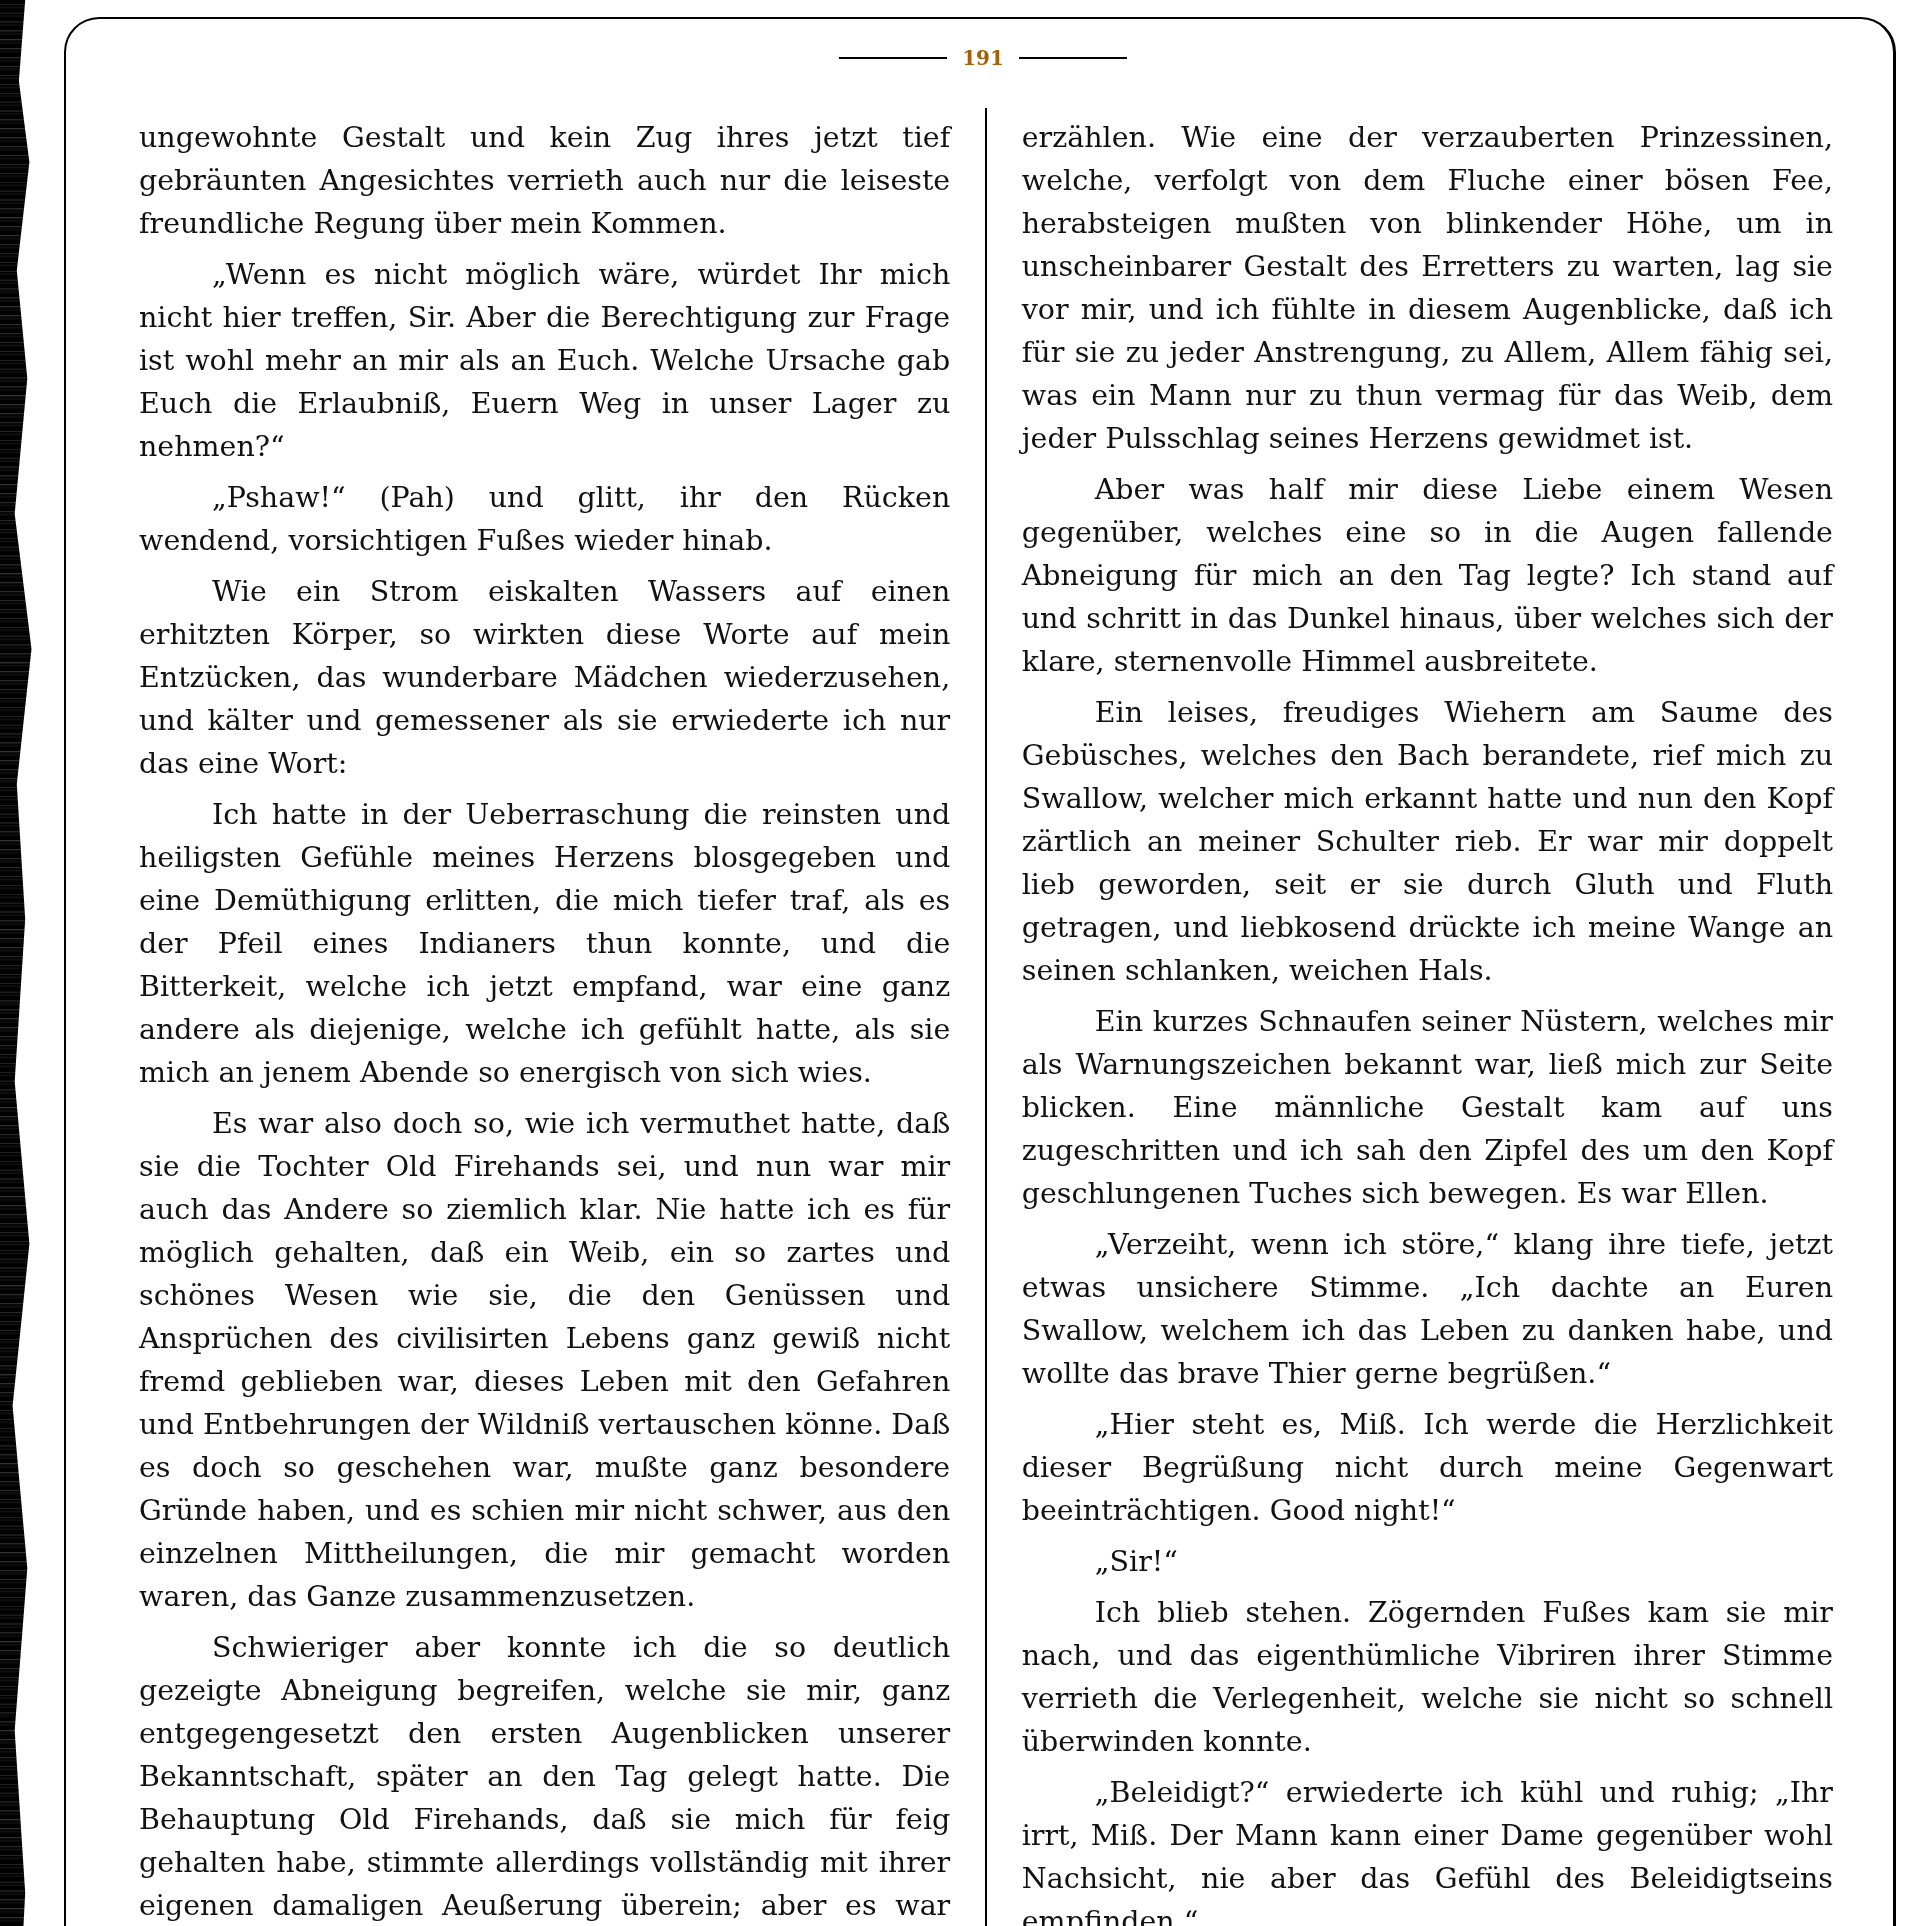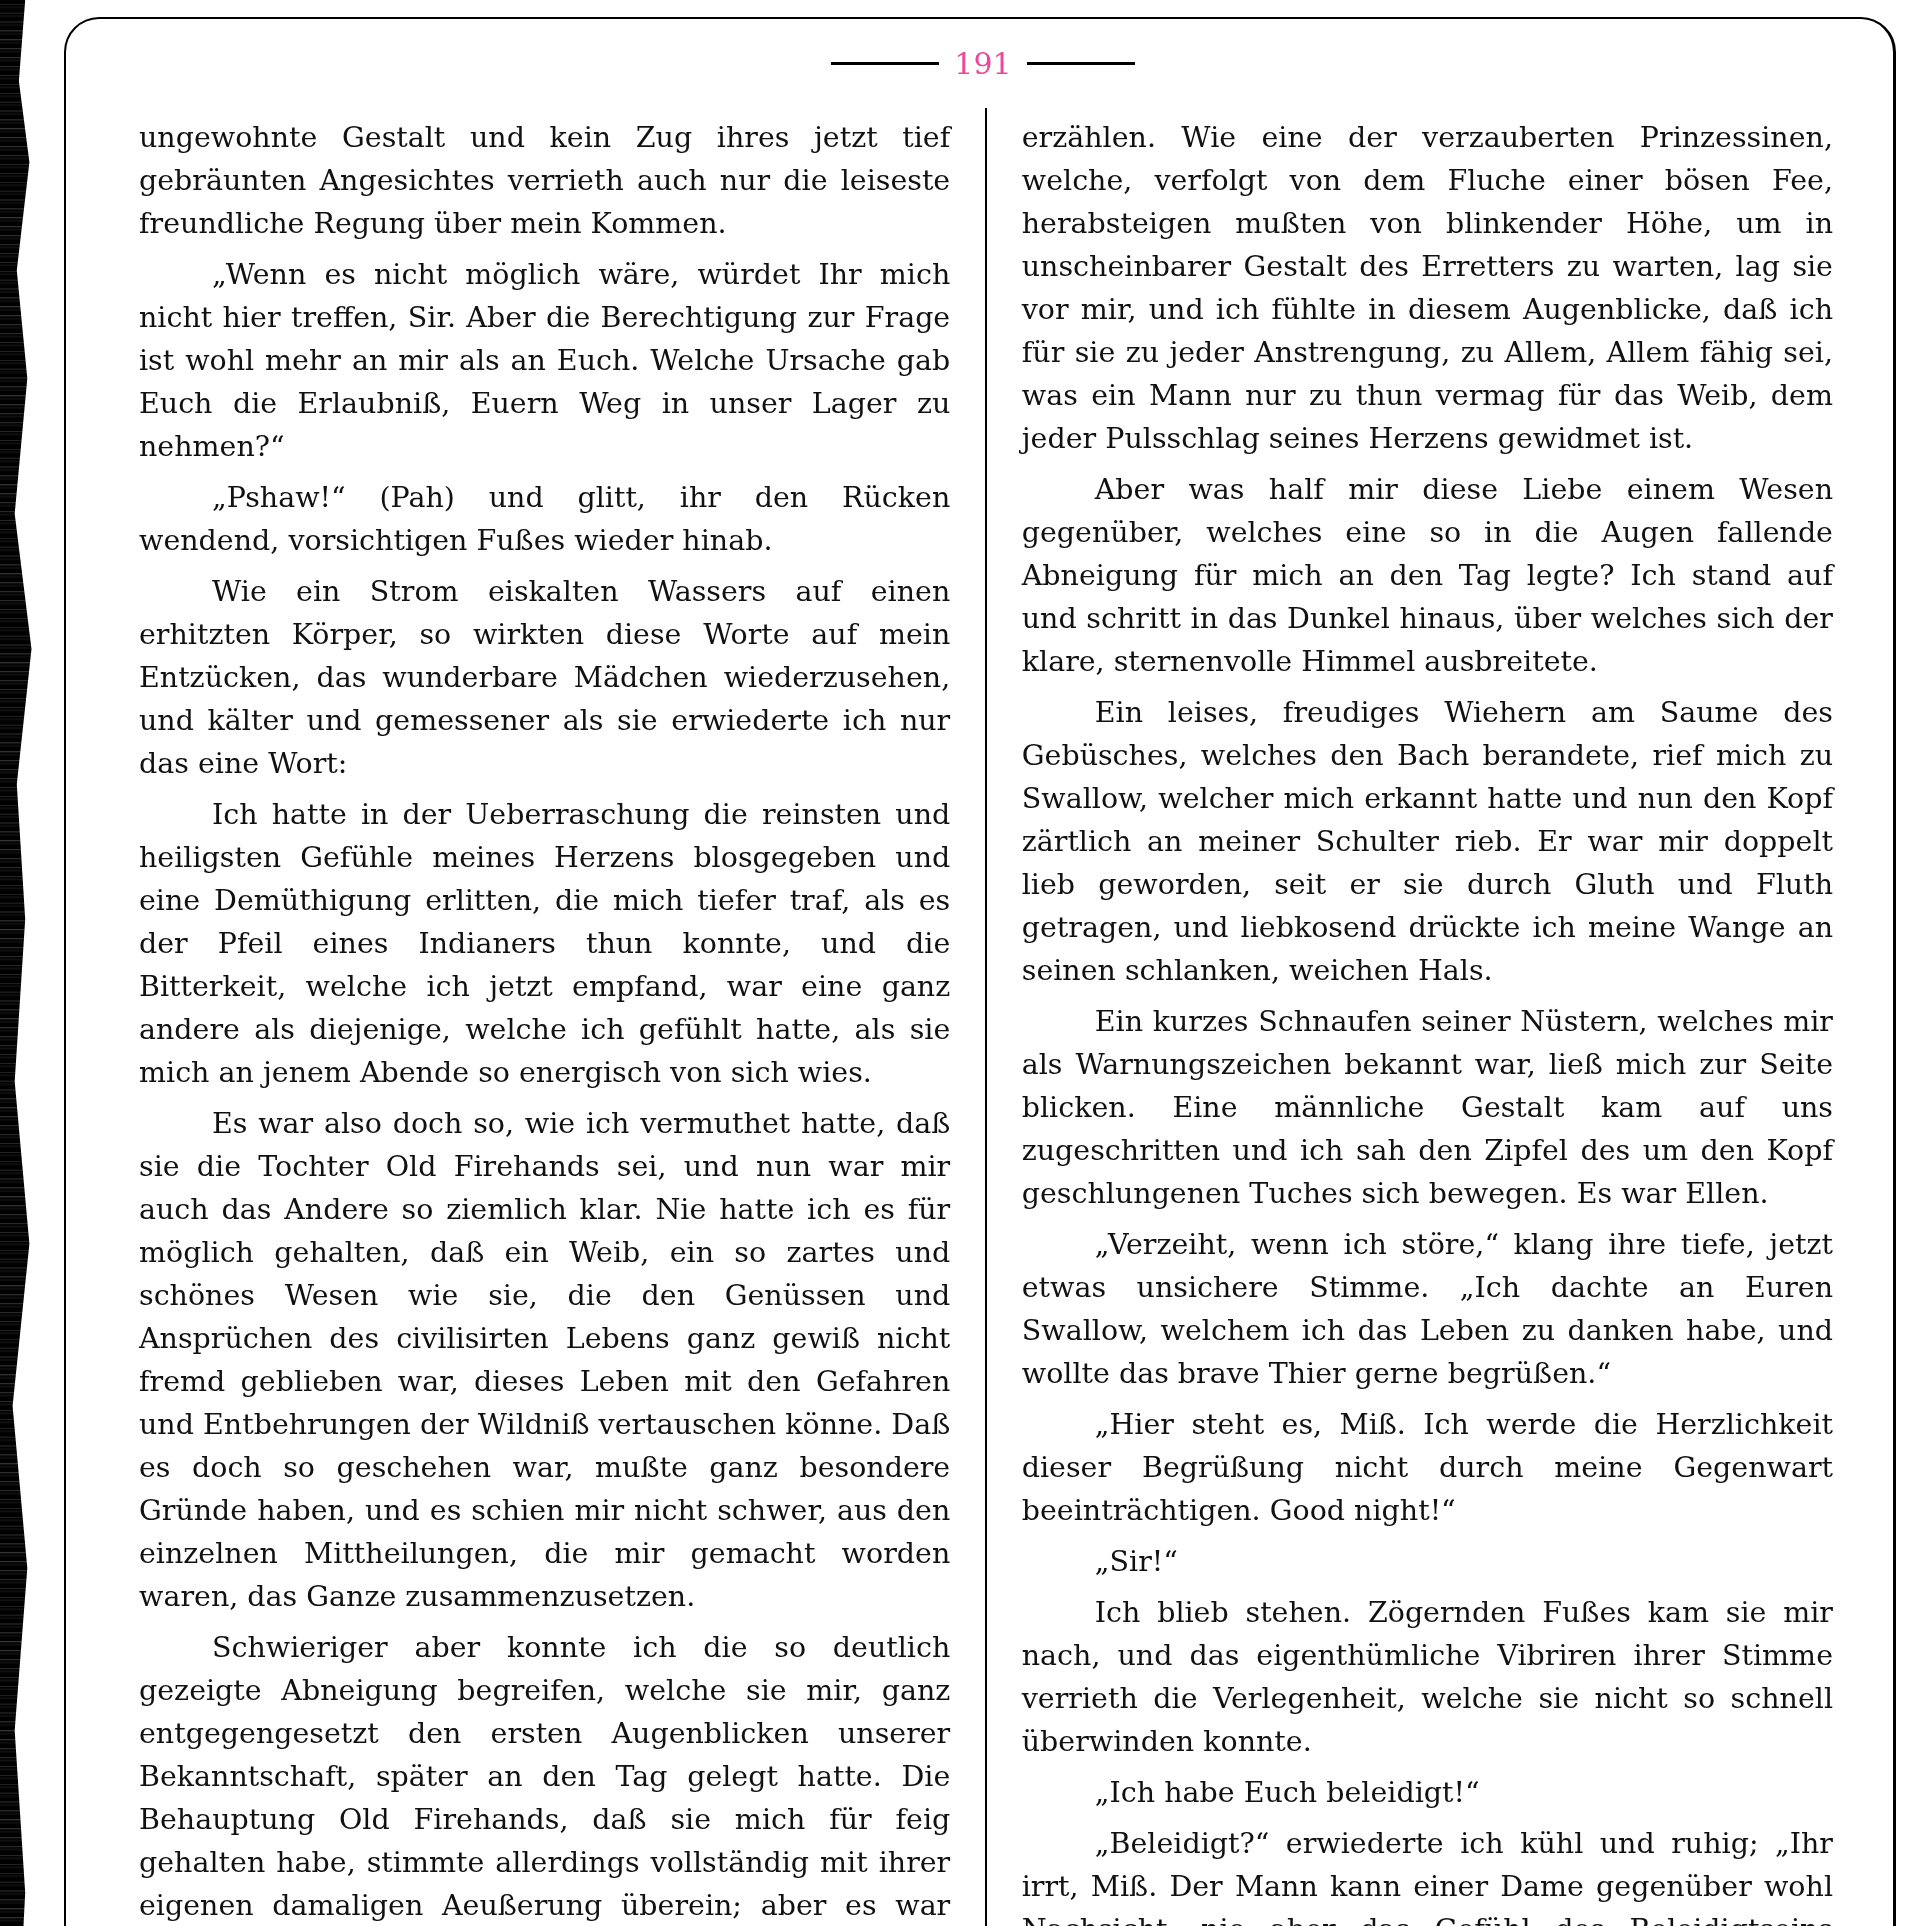--- a/index.html
+++ b/index.html
@@ -14,21 +14,21 @@
     position: absolute; left: 64px; top: 17.3px; width: 1832px; height: 2635px;
     border: 3.5px solid #000; border-radius: 35px; box-sizing: border-box;
     border-left-width: 2.7px; border-top-width: 2.7px;
   }
   .page-header {
     position: absolute; left: 0; right: 0; top: 46px;
     display: flex; justify-content: center; align-items: center; gap: 15.4px;
   }
   .rule { width: 108px; height: 2.7px; background: #000; }
   .page-number {
-    font-family: "DejaVu Serif", serif; font-weight: normal; font-size: 30px; color: #ec4899;
+    font-family: "DejaVu Serif", serif; font-weight: bold; font-size: 20px; color: #a16207;
   }
   .columns {
     position: absolute; left: 131px; top: 108px; width: 1710px;
     display: flex;
   }
   .col {
     width: 828px;
     font-family: "DejaVu Serif", serif; font-size: 28.5px; line-height: 43px; color: #111;
     text-align: justify;
   }
@@ -64,17 +64,16 @@
   <div class="divider"></div>
   <div class="col col-right" id="col-right">
       <p>erzählen. Wie eine der verzauberten Prinzessinen, welche, verfolgt von dem Fluche einer bösen Fee, herabsteigen mußten von blinkender Höhe, um in unscheinbarer Gestalt des Erretters zu warten, lag sie vor mir, und ich fühlte in diesem Augenblicke, daß ich für sie zu jeder Anstrengung, zu Allem, Allem fähig sei, was ein Mann nur zu thun vermag für das Weib, dem jeder Pulsschlag seines Herzens gewidmet ist.</p>
       <p class="indent">Aber was half mir diese Liebe einem Wesen gegenüber, welches eine so in die Augen fallende Abneigung für mich an den Tag legte? Ich stand auf und schritt in das Dunkel hinaus, über welches sich der klare, sternenvolle Himmel ausbreitete.</p>
       <p class="indent">Ein leises, freudiges Wiehern am Saume des Gebüsches, welches den Bach berandete, rief mich zu Swallow, welcher mich erkannt hatte und nun den Kopf zärtlich an meiner Schulter rieb. Er war mir doppelt lieb geworden, seit er sie durch Gluth und Fluth getragen, und liebkosend drückte ich meine Wange an seinen schlanken, weichen Hals.</p>
       <p class="indent">Ein kurzes Schnaufen seiner Nüstern, welches mir als Warnungszeichen bekannt war, ließ mich zur Seite blicken. Eine männliche Gestalt kam auf uns zugeschritten und ich sah den Zipfel des um den Kopf geschlungenen Tuches sich bewegen. Es war Ellen.</p>
       <p class="indent">„Verzeiht, wenn ich störe,“ klang ihre tiefe, jetzt etwas unsichere Stimme. „Ich dachte an Euren Swallow, welchem ich das Leben zu danken habe, und wollte das brave Thier gerne begrüßen.“</p>
       <p class="indent">„Hier steht es, Miß. Ich werde die Herzlichkeit dieser Begrüßung nicht durch meine Gegenwart beeinträchtigen. Good night!“</p>
       <p class="indent">„Sir!“</p>
       <p class="indent">Ich blieb stehen. Zögernden Fußes kam sie mir nach, und das eigenthümliche Vibriren ihrer Stimme verrieth die Verlegenheit, welche sie nicht so schnell überwinden konnte.</p>
-      <p class="indent">„Ich habe Euch beleidigt!“</p>
       <p class="indent">„Beleidigt?“ erwiederte ich kühl und ruhig; „Ihr irrt, Miß. Der Mann kann einer Dame gegenüber wohl Nachsicht, nie aber das Gefühl des Beleidigtseins empfinden.“</p>
     </div>
 </div>
 
 
 </body></html>

